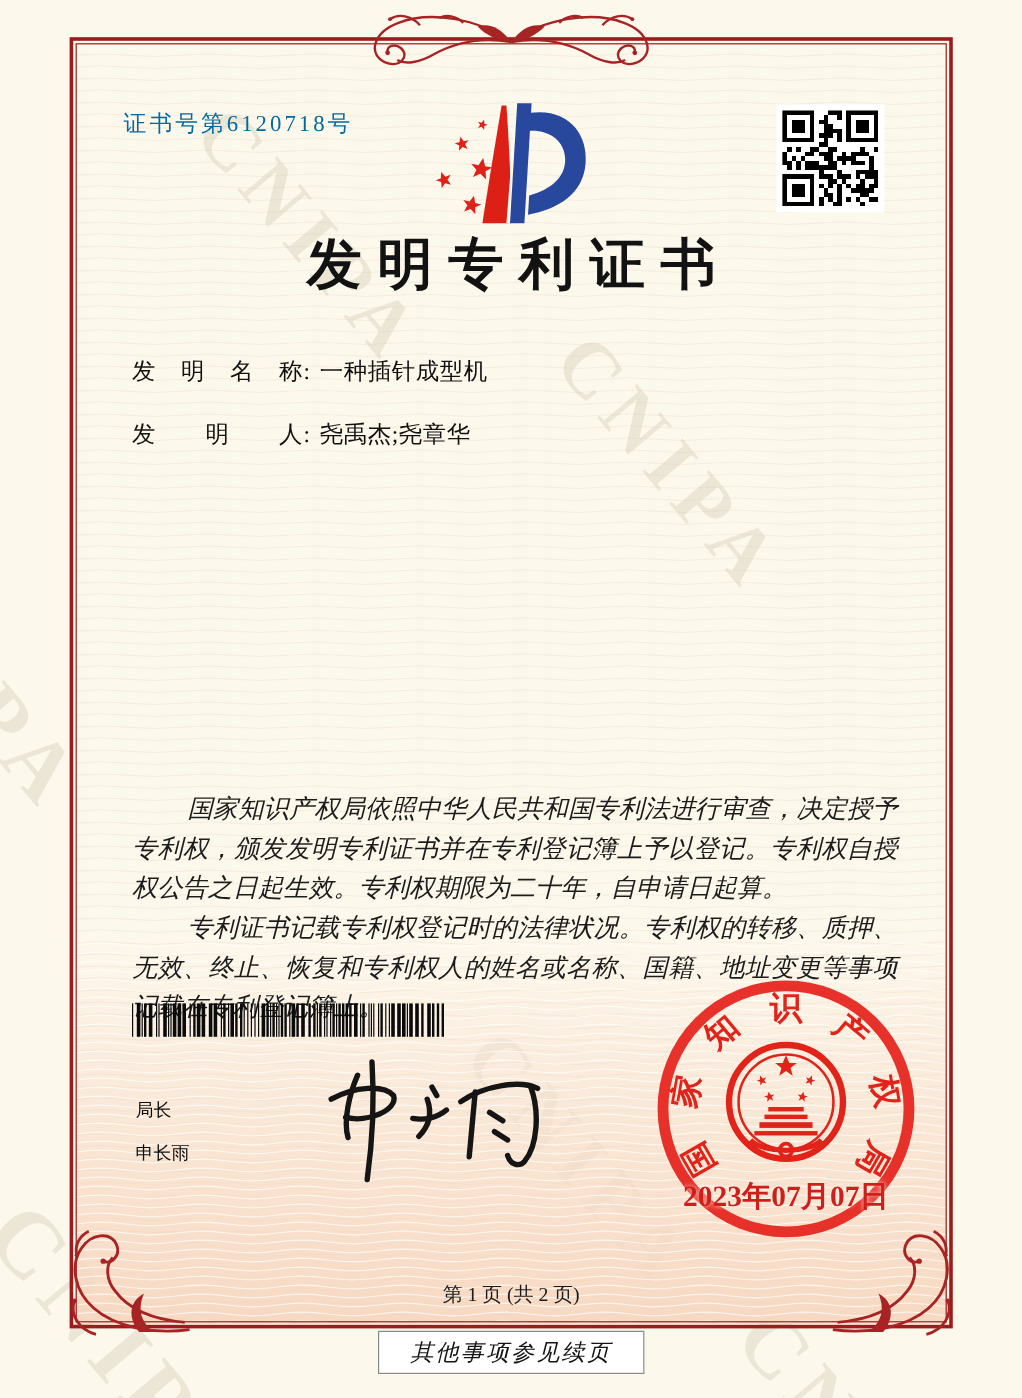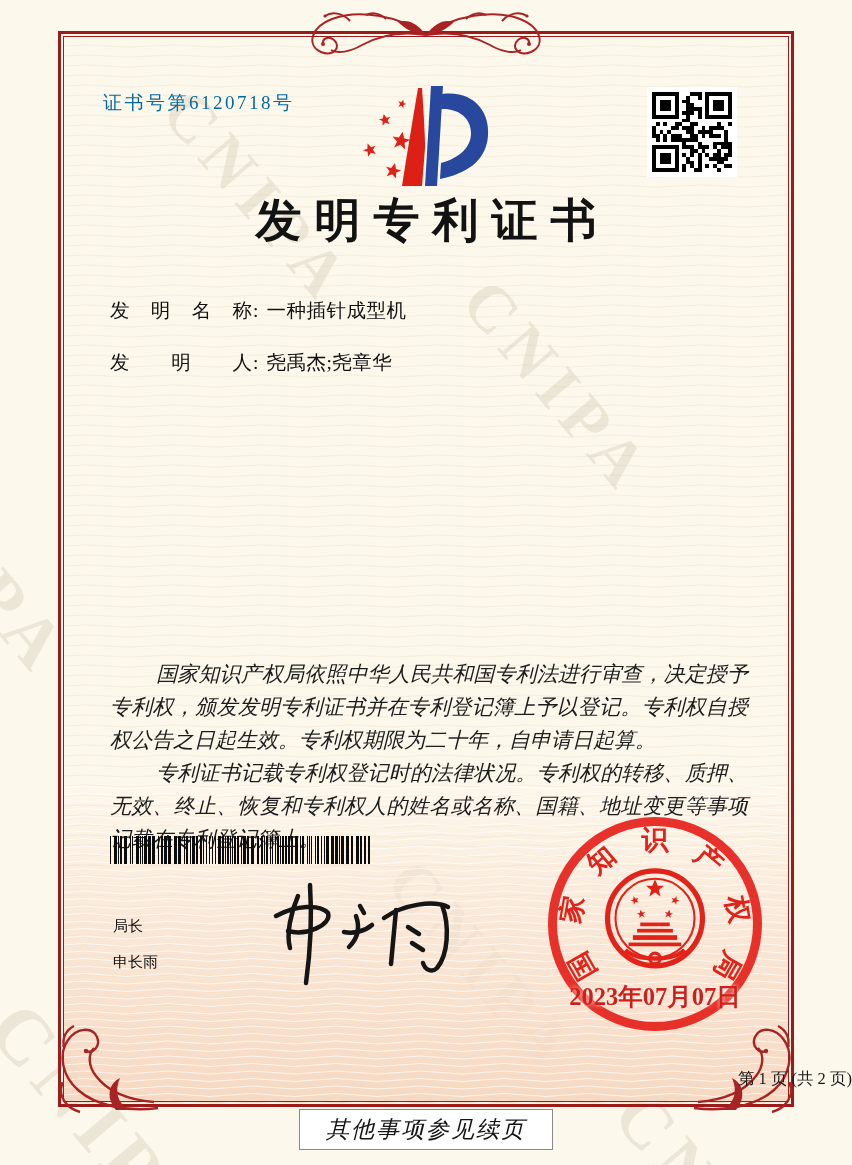--- a/index.html
+++ b/index.html
@@ -72,25 +72,25 @@
     position:absolute;left:50%;top:50%;font-size:27px;font-weight:700;color:#e2231a;
     transform-origin:center;white-space:pre;
   }
   .seal-emblem{position:absolute;left:50%;top:50%;transform:translate(-50%,-54%);}
   .seal-date{
     position:absolute;left:0;right:0;top:163px;text-align:center;
     font-size:24.5px;font-weight:600;color:#cf1f1a;white-space:nowrap;
     text-shadow:0 0 4px rgba(253,243,232,0.9);
   }
   
-  .page-info{position:absolute;left:0;top:1068px;width:100%;text-align:right;font-size:16.5px;color:#1a1a1a;}
+  .page-info{position:absolute;left:0;top:1068px;width:100%;text-align:center;font-size:16.5px;color:#1a1a1a;}
   .note-box{
     position:absolute;left:50%;top:1109px;transform:translateX(-50%);
     background:#ffffff;border:1px solid #8a8a8a;padding:4px 26px;
-    font-size:23px;font-style:italic;color:#141414;white-space:nowrap;letter-spacing:2px;
+    font-size:19px;font-style:italic;color:#141414;white-space:nowrap;letter-spacing:2px;
   }
 </style>
 </head>
 <body>
 
 <div class="page">
 
   <div class="wm wm1">CNIPA</div>
   <div class="wm wm2">CNIPA</div>
   <div class="wm wm3">CNIPA</div>

